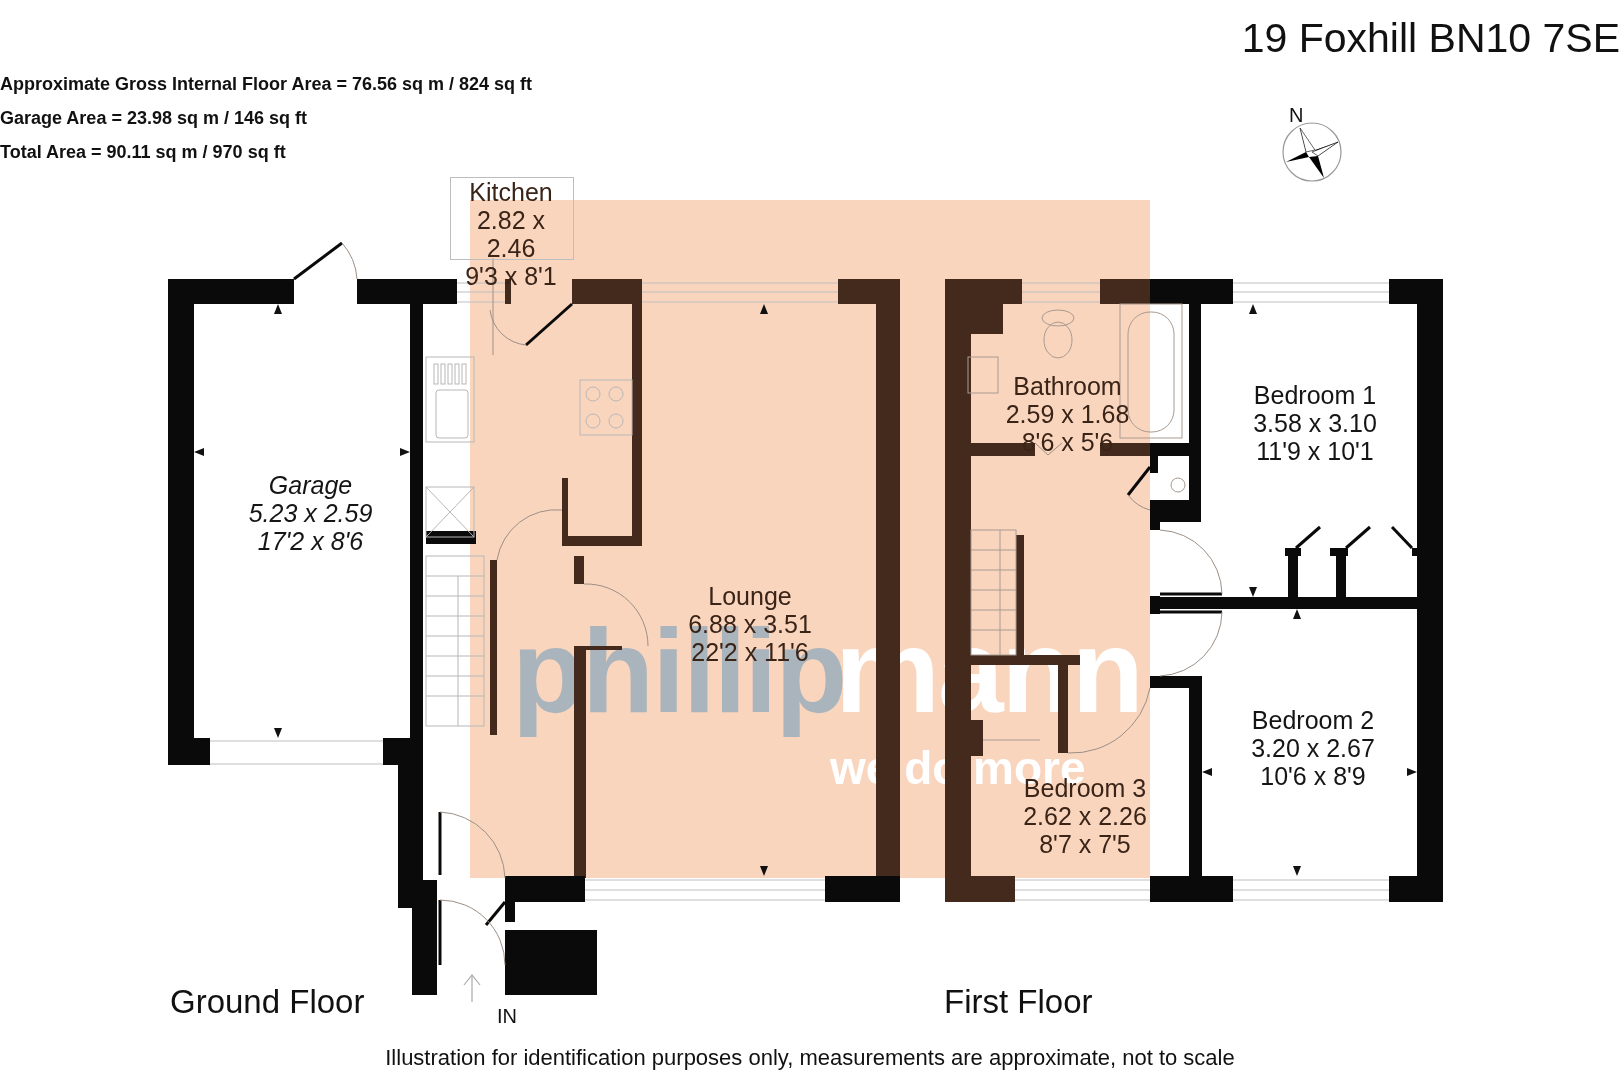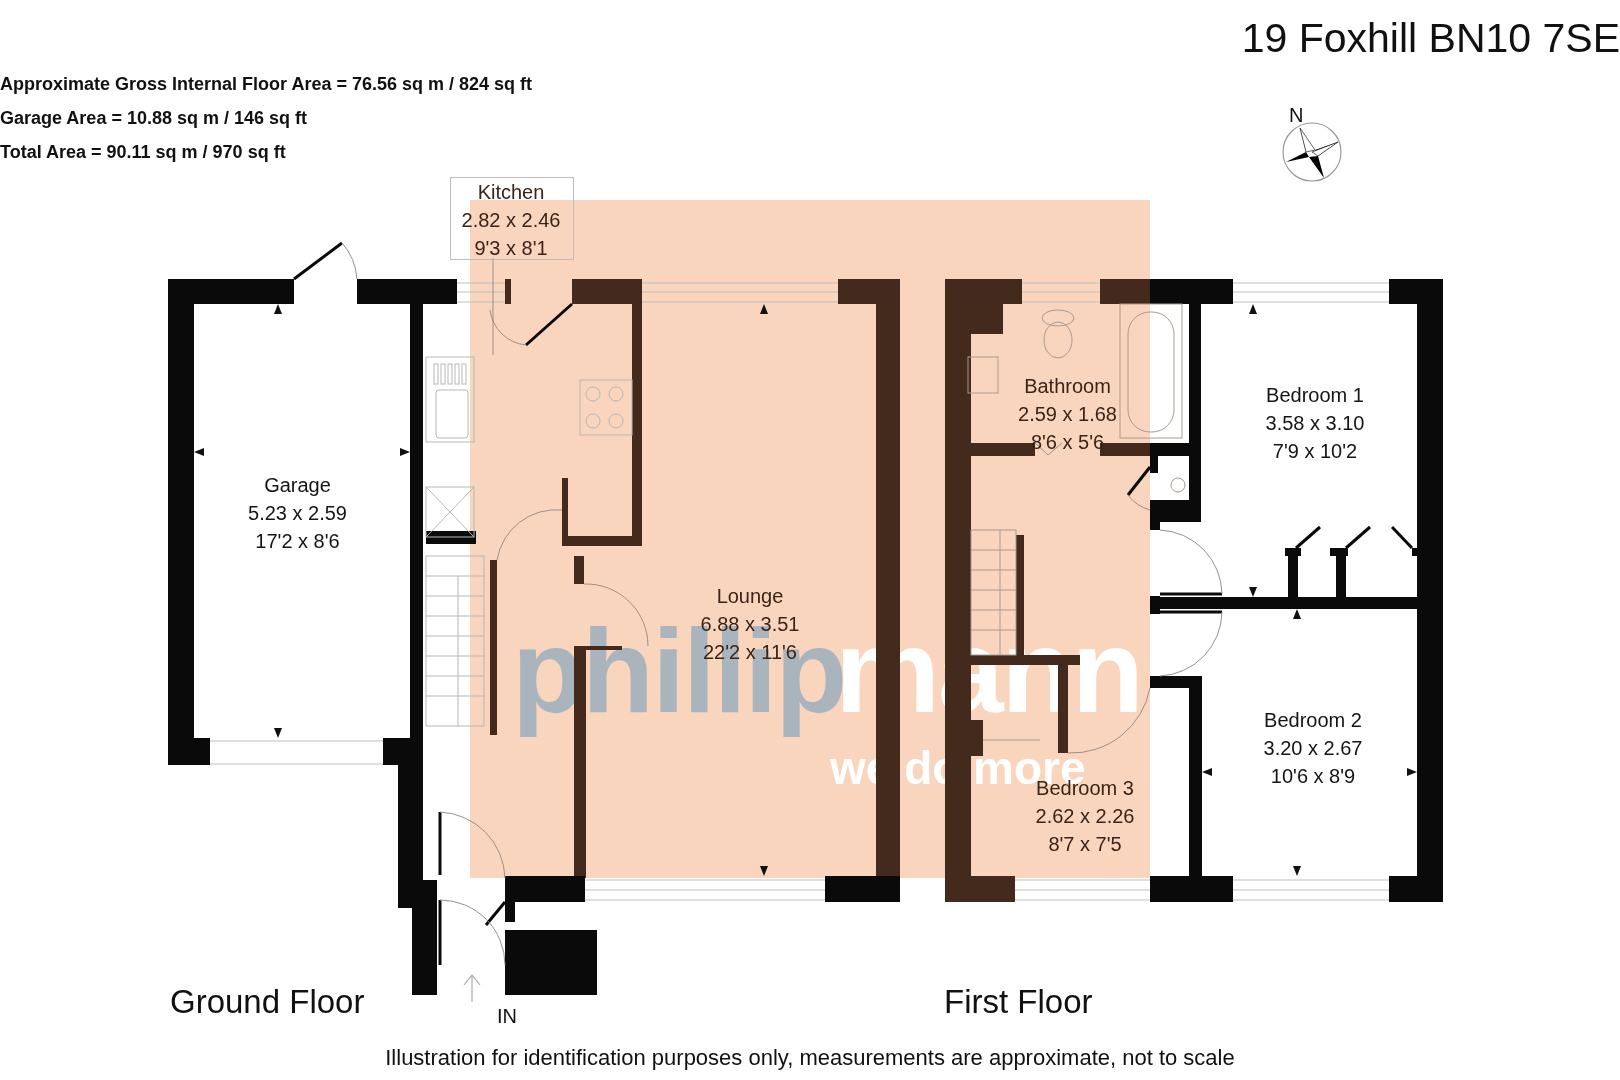--- a/index.html
+++ b/index.html
@@ -4,35 +4,35 @@
 <style>
   html, body { margin: 0; padding: 0; background: #ffffff; }
   body { width: 1620px; height: 1080px; position: relative; overflow: hidden;
          font-family: "Liberation Sans", sans-serif; color: #111; }
   .abs { position: absolute; }
   .title { left: 0; width: 1620px; top: 14px; text-align: right; font-size: 41px; line-height: 48px; }
   .sub { left: 0; width: 1448px; text-align: left; font-size: 18px; font-weight: bold; line-height: 28px; }
   .floor-label { font-size: 33px; }
   .disclaimer { left: 0; width: 1620px; top: 1045px; text-align: center; font-size: 22px; }
   svg.plan { position: absolute; left: 0; top: 0; width: 1620px; height: 1080px; }
-  .room-label { position: absolute; text-align: center; font-size: 20px; line-height: 28px; color: #151515; }
+  .room-label { position: absolute; text-align: center; font-size: 25px; line-height: 28px; color: #151515; }
   .room-label.on-orange { color: #3a2418; }
   .kitchen-box { position: absolute; left: 450px; top: 177px; width: 122px; height: 81px;
                  border: 1px solid #bdbdbd; }
   .compass-n { font-size: 20px; }
   .in-label { font-size: 20px; }
   .wm1 { font-size: 118px; font-weight: bold; letter-spacing: -2px; }
   .wm2 { font-size: 46px; font-weight: bold; }
 </style>
 </head>
 <body>
 
 <div class="abs title">19 Foxhill BN10 7SE</div>
 <div class="abs sub" style="top:70px">Approximate Gross Internal Floor Area = 76.56 sq m / 824 sq ft</div>
-<div class="abs sub" style="top:104px">Garage Area = 10.88 sq m / 146 sq ft</div>
+<div class="abs sub" style="top:104px">Garage Area = 23.98 sq m / 146 sq ft</div>
 <div class="abs sub" style="top:138px">Total Area = 90.11 sq m / 970 sq ft</div>
 
 <svg class="plan" viewBox="0 0 1620 1080">
 
   <rect x="470" y="200" width="680" height="678" fill="#fad5be"></rect>
 
   <g opacity="1">
     <text x="512" y="712" class="wm1" fill="#a9b4bc" font-family="Liberation Sans, sans-serif">phillip</text>
     <text x="835" y="712" class="wm1" fill="#ffffff" font-family="Liberation Sans, sans-serif">mann</text>
     <text x="830" y="784" class="wm2" fill="#ffffff" font-family="Liberation Sans, sans-serif">we do more</text>
@@ -249,39 +249,39 @@
 </svg>
 
 <div class="abs compass-n" style="left:1289px; top:104px;">N</div>
 
 <div class="kitchen-box"></div>
 <div class="room-label on-orange" style="left:450px; top:178px; width:122px;">
   <div>Kitchen</div>
   <div>2.82 x 2.46</div>
   <div>9'3 x 8'1</div>
 </div>
-<div class="room-label" style="left:215px; top:471px; width:165px;">
+<div class="room-label" style="left:228px; top:471px; width:165px;font-style:italic;">
   <div>Garage</div>
   <div>5.23 x 2.59</div>
   <div>17'2 x 8'6</div>
 </div>
 <div class="room-label on-orange" style="left:670px; top:582px; width:160px;">
   <div>Lounge</div>
   <div>6.88 x 3.51</div>
   <div>22'2 x 11'6</div>
 </div>
 <div class="room-label on-orange" style="left:1000px; top:356px; width:135px;margin-top:16px;">
   <div>Bathroom</div>
   <div>2.59 x 1.68</div>
   <div>8'6 x 5'6</div>
 </div>
 <div class="room-label" style="left:1240px; top:381px; width:150px;">
   <div>Bedroom 1</div>
   <div>3.58 x 3.10</div>
-  <div>7'9 x 10'2</div>
+  <div>11'9 x 10'1</div>
 </div>
 <div class="room-label" style="left:1238px; top:706px; width:150px;">
   <div>Bedroom 2</div>
   <div>3.20 x 2.67</div>
   <div>10'6 x 8'9</div>
 </div>
 <div class="room-label on-orange" style="left:1010px; top:774px; width:150px;">
   <div>Bedroom 3</div>
   <div>2.62 x 2.26</div>
   <div>8'7 x 7'5</div>

